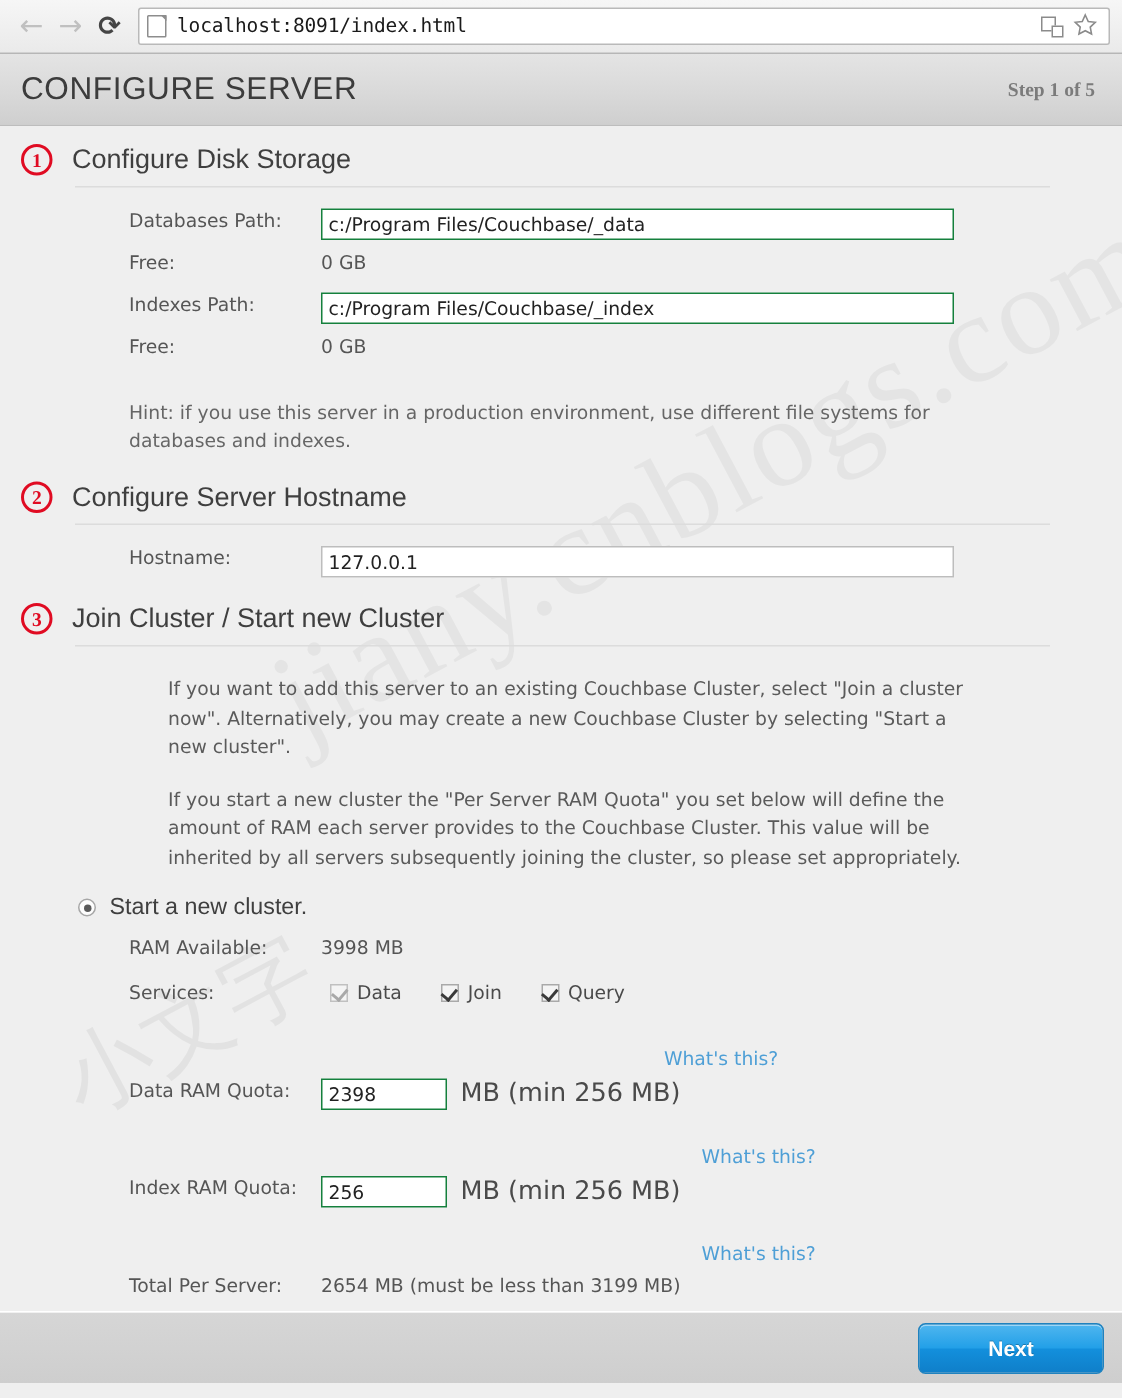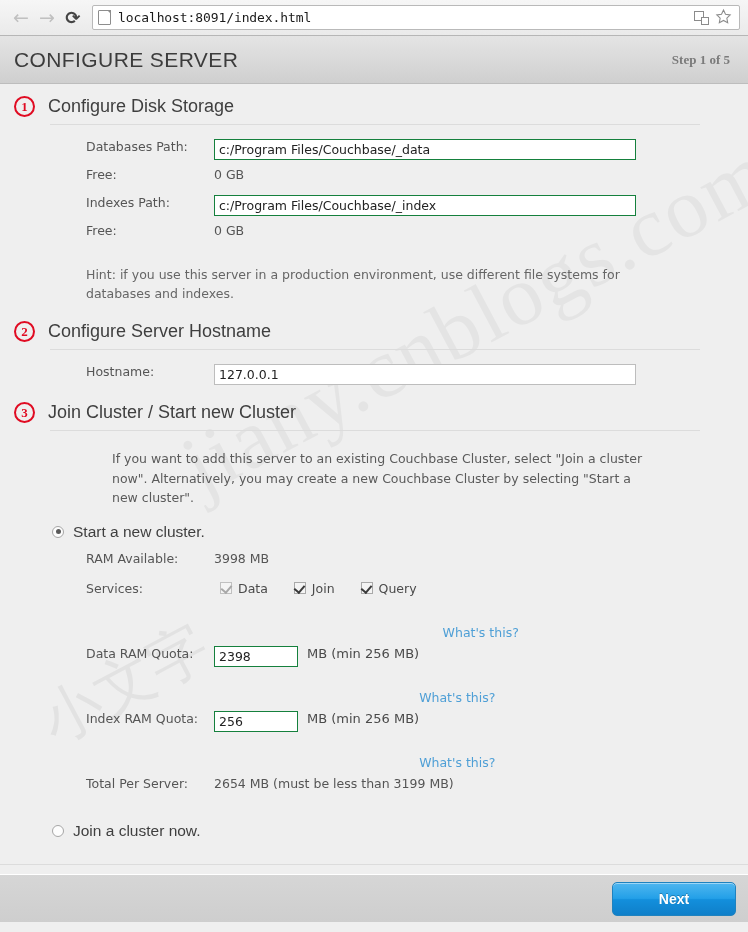--- a/index.html
+++ b/index.html
@@ -326,23 +326,24 @@
     color: #4a4a4a;
   }
   .link {
     color: #4e9fd6;
     font-size: 12.5px;
     text-decoration: none;
     cursor: pointer;
     margin-top: 44px;
   }
   .unit {
-    font-size: 13px;
+    font-size: 17px;
     color: #4a4a4a;
     margin-left: 9px;
+    margin-right: 14px;
   }
 
   .bottom-rule {
     margin: 24px 0 0 0;
     height: 1px;
     background: #dcdcdc;
     position: relative;
     z-index: 2;
   }
 
@@ -452,20 +453,21 @@
 
   <div class="section" style="margin-top:14px">
     <div class="section-head">
       <div class="badge">3</div>
       <div class="section-title">Join Cluster / Start new Cluster</div>
     </div>
     <div class="rule"></div>
 
     <div class="para-wrap">
       <p class="para">If you want to add this server to an existing Couchbase Cluster, select "Join a cluster now". Alternatively, you may create a new Couchbase Cluster by selecting "Start a new cluster".</p>
+      <p class="para">If you start a new cluster the "Per Server RAM Quota" you set below will define the amount of RAM each server provides to the Couchbase Cluster. This value will be inherited by all servers subsequently joining the cluster, so please set appropriately.</p>
     </div>
 
     <div class="radio-row">
       <span class="radio checked"></span>
       <span class="radio-label">Start a new cluster.</span>
     </div>
 
     <div class="subform">
       <div class="row">
         <div class="row-label">RAM Available:</div>

